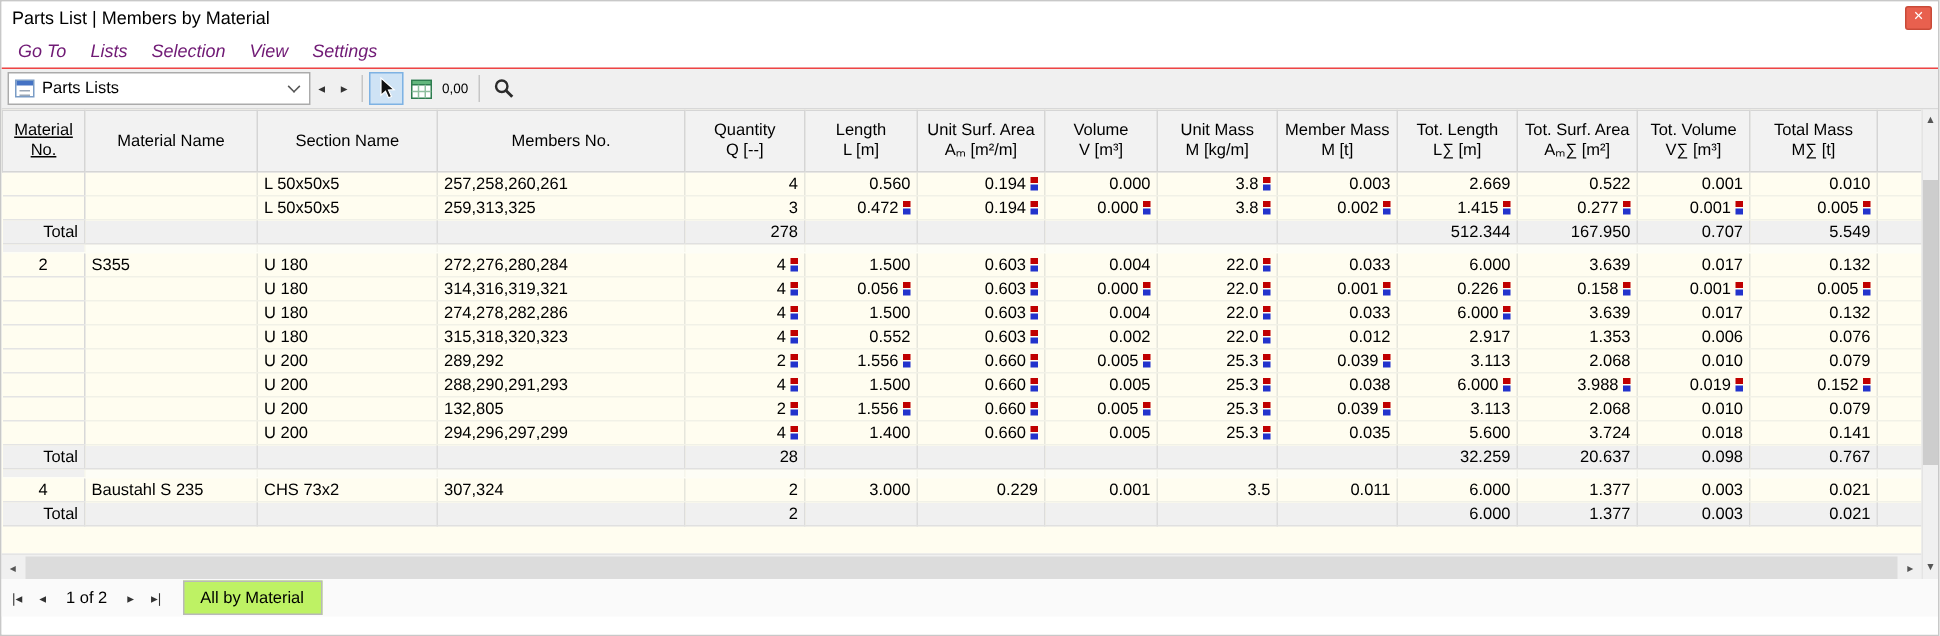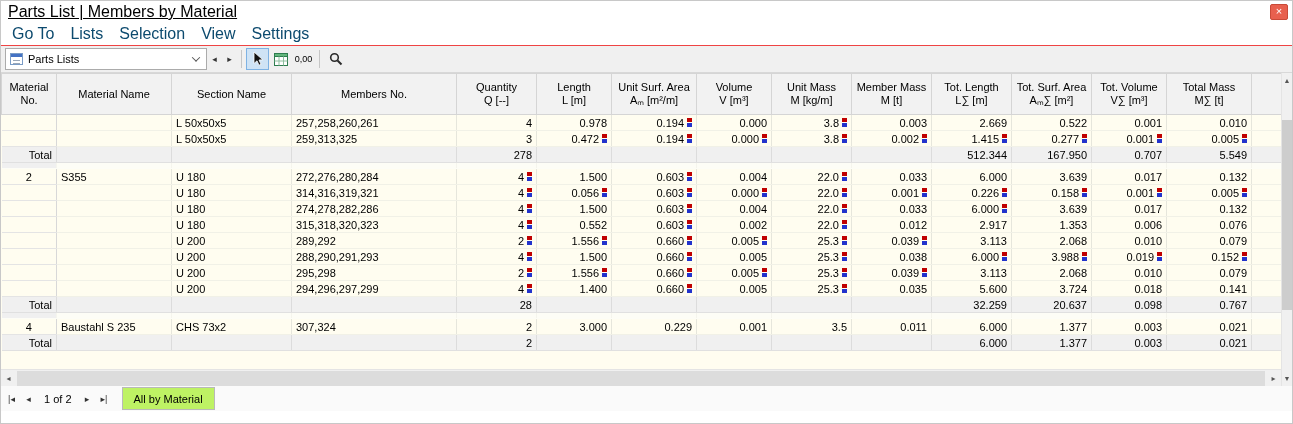--- a/index.html
+++ b/index.html
@@ -5,28 +5,28 @@
   * { box-sizing: border-box; margin: 0; padding: 0; }
   :root{
     --mk-r:#C00000; --mk-b:#2233CC; --row-bg:#FFFDF0; --gray-bg:#F0F0F0;
     --active-bg:#CFE3F5; --close-bg:#E8604E;
   }
   body { font-family: "Liberation Sans", sans-serif; background:#fff; }
   .window { width:1293px; height:424px; background:#fff; border:1px solid #c8c8c8; overflow:hidden; position:relative; }
 
   
   .titlebar { height:22px; display:flex; align-items:center; padding-left:7px; background:#fff; position:relative; }
-  .titlebar .title { font-size:16px; color:#000;text-decoration:underline; }
+  .titlebar .title { font-size:12px; color:#000; }
   .close-btn { position:absolute; top:3px; right:4px; width:18px; height:16px; background:var(--close-bg);
                border:1px solid #C94A38; border-radius:2px; color:#fff; font-size:11px; line-height:13px;
                text-align:center; cursor:default; }
 
   
   .menubar { height:22px; display:flex; align-items:center; padding-left:3px; background:#fff; }
-  .menu-item { font-size:16px; padding:2px 8px; color:#0c4a6e; }
+  .menu-item { font-size:12px; padding:2px 8px; color:#701a75;font-style:italic; }
 
   
   .toolbar { height:28px; background:var(--gray-bg); border-top:1px solid #ef4444; border-bottom:1px solid #D8D8D8;
              display:flex; align-items:center; padding:0 4px; }
   .combo { width:202px; height:22px; background:#fff; border:1px solid #ABABAB; display:flex; align-items:center; padding:0 3px 0 4px; }
   .combo-icon { width:13px; height:12px; border:1px solid #7A9CC6; background:#fff; position:relative; flex:none; }
   .combo-icon::before { content:""; position:absolute; left:0; top:0; right:0; height:3px; background:#4472C4; }
   .combo-icon::after  { content:""; position:absolute; left:2px; right:2px; top:6px; height:1px; background:#9AA7B8; box-shadow:0 3px 0 #9AA7B8; }
   .combo-label { flex:1; font-size:11px; padding-left:5px; color:#000; }
   .chevron { width:6px; height:6px; border-right:1px solid #555; border-bottom:1px solid #555; transform:rotate(45deg) translate(-1px,-1px); margin-right:4px; }
@@ -37,21 +37,21 @@
   .decimals { font-size:9px; color:#000; letter-spacing:0; }
 
   
   .main { display:flex; }
   .content { width:1280px; }
   .table-wrap { height:296px; overflow:hidden; background:var(--row-bg); }
 
   table { border-collapse:collapse; table-layout:fixed; width:1280px; }
   th { background:#F2F2F2; border:1px solid #D5D5D5; border-left:none; height:41px; vertical-align:middle;
        font-weight:normal; font-size:11px; color:#000; padding:0 2px; text-align:center; }
-  th:first-child { border-left:1px solid #D5D5D5; }
+  th:first-child { border-left:1px solid #D5D5D5;text-decoration:underline; }
   .h-line { line-height:13px; white-space:nowrap; overflow:hidden; }
   td { font-size:11px; color:#000; height:16px; border-right:1px solid #E6E6DC; border-bottom:1px solid #F1F1E7;
        padding:0 4px; white-space:nowrap; overflow:hidden; }
   tr.data td { background:var(--row-bg); }
   td.c0 { background:var(--gray-bg); border-right:1px solid #D8D8D8; border-bottom-color:#E4E4E4; text-align:center; }
   td.left { text-align:left; }
   tr.total td { background:var(--gray-bg); border-right-color:#DCDCDC; border-bottom-color:#E0E0E0; }
   tr.total td.total-label { text-align:right;margin-left:32px; }
   tr.spacer td { background:#FDFDF6; height:6px; line-height:0; font-size:0; border-right-color:#F5F5ED; border-bottom-color:#FDFDF6; }
   tr.spacer td.c0 { background:var(--gray-bg); }
@@ -221,21 +221,21 @@
                 <td class="left"></td>
                 <td class="left">L 50x50x5</td>
                 <td class="left">257,258,260,261</td>
                 <td>
                   <div class="num">
                     <span>4</span>
                   </div>
                 </td>
                 <td>
                   <div class="num">
-                    <span>0.978</span>
+                    <span>0.560</span>
                   </div>
                 </td>
                 <td>
                   <div class="num">
                     <span>0.194</span>
                     <span class="mk">
                       <i class="r"></i>
                       <i class="b"></i>
                     </span>
                   </div>
@@ -899,21 +899,21 @@
                       <i class="b"></i>
                     </span>
                   </div>
                 </td>
                 <td></td>
               </tr>
               <tr class="data">
                 <td class="c0"></td>
                 <td class="left"></td>
                 <td class="left">U 200</td>
-                <td class="left">295,298</td>
+                <td class="left">132,805</td>
                 <td>
                   <div class="num">
                     <span>2</span>
                     <span class="mk">
                       <i class="r"></i>
                       <i class="b"></i>
                     </span>
                   </div>
                 </td>
                 <td>

